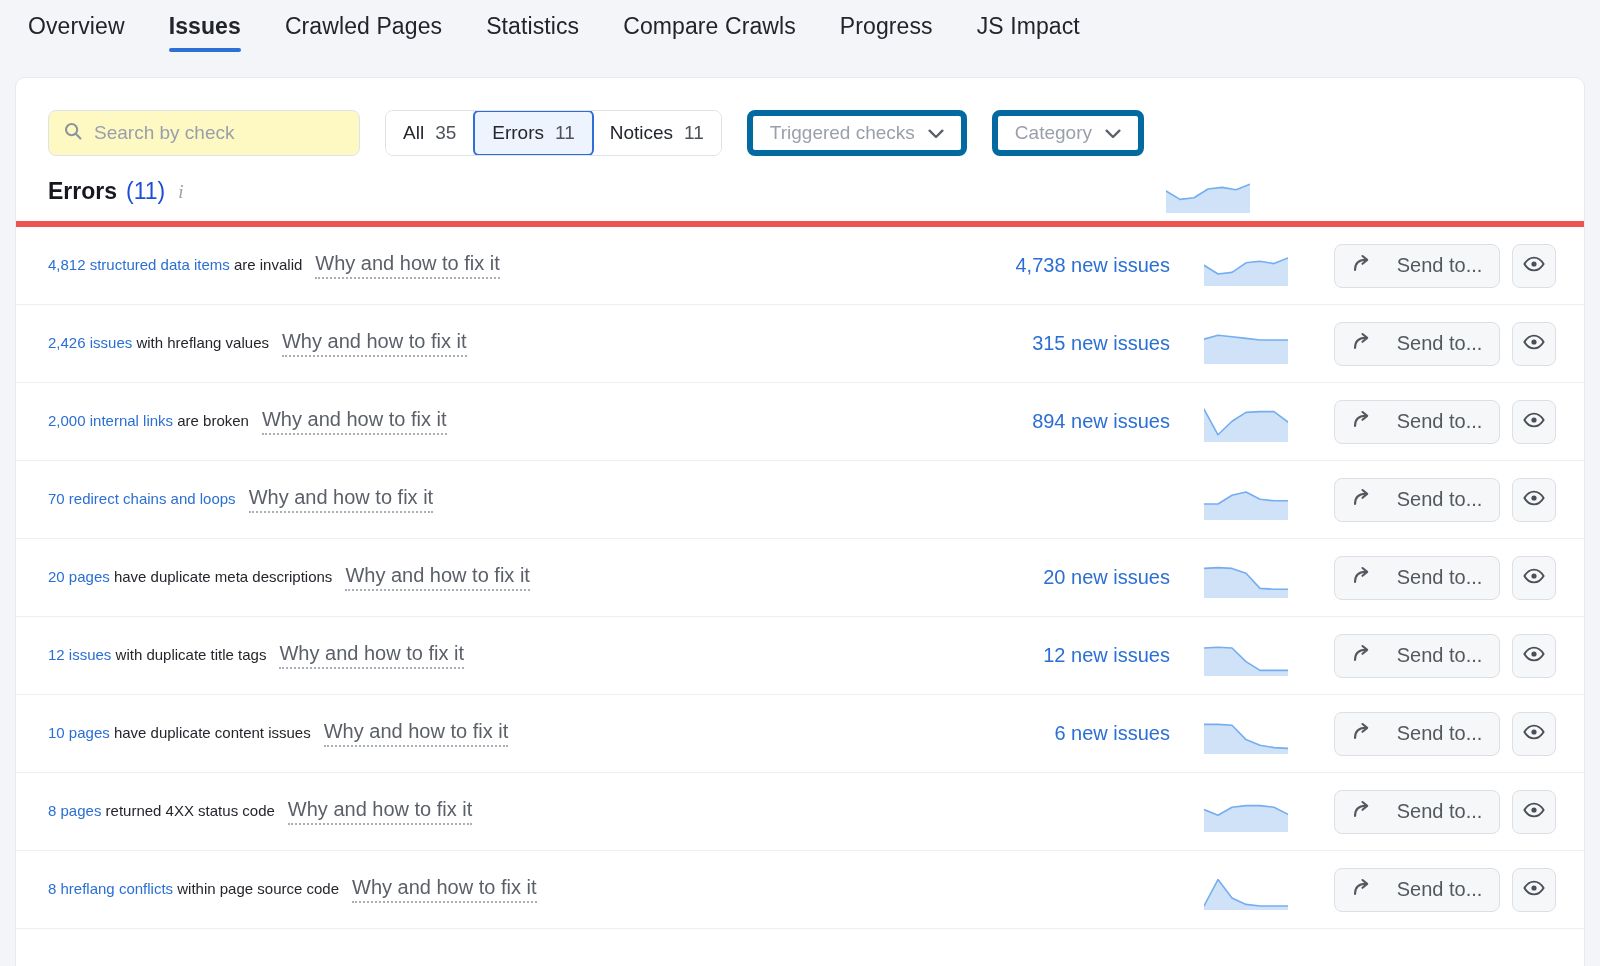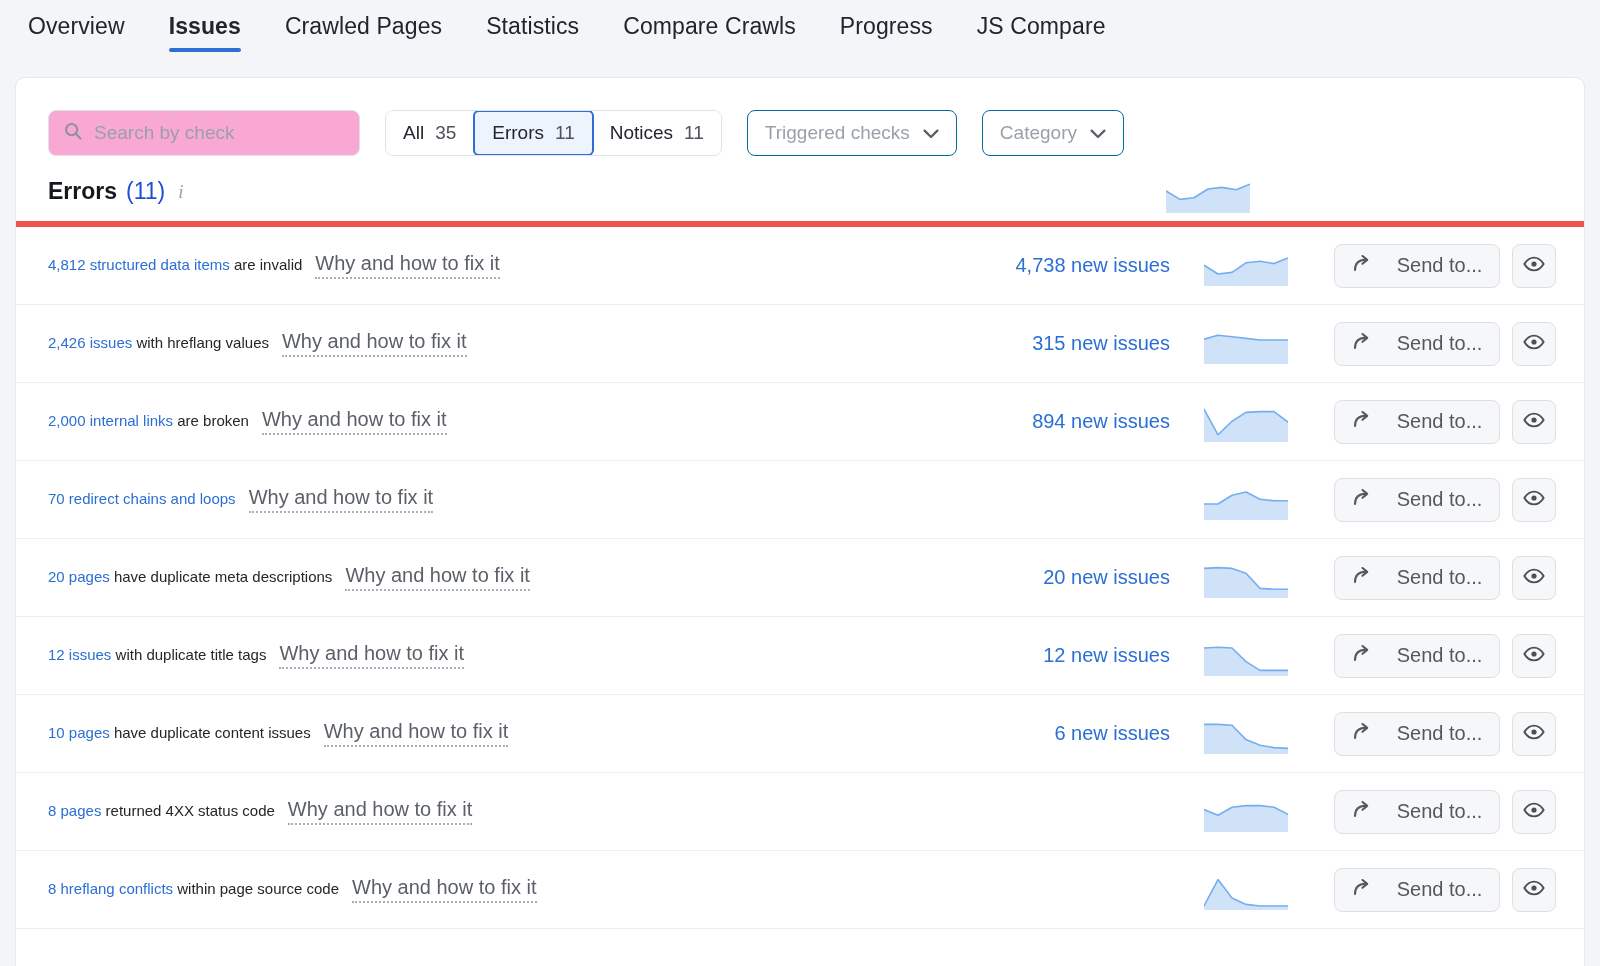--- a/index.html
+++ b/index.html
@@ -62,21 +62,21 @@
     gap: 0;
     height: 86px;
   }
   .search-box {
     width: 312px; height: 46px;
     border: 1px solid #dfe2e9;
     border-radius: 8px;
     display: flex; align-items: center;
     padding: 0 14px;
     gap: 11px;
-    background: #f9a8d4;
+    background: #fef9c3;
   }
   .search-box input {
     border: none; outline: none;
     font-size: 19px;
     font-family: "Liberation Sans", sans-serif;
     color: #23262d;
     width: 100%;
     background: transparent;
   }
   .search-box input::placeholder { color: #9aa0ab; }
@@ -105,21 +105,21 @@
   .seg.selected {
     background: #eef4fe;
     border: 2px solid #2e6fd6;
     border-radius: 6px;
     margin: -1px -1px;
     z-index: 2;
   }
 
   .dropdown {
     height: 46px;
-    border: 1px solid #0369a1;
+    border: 6px solid #0369a1;
     border-radius: 8px;
     display: flex; align-items: center;
     gap: 13px;
     padding: 0 17px;
     margin-left: 25px;
     font-size: 19px;
     color: #9aa0ab;
     cursor: pointer;
     background: #fff;
   }
@@ -234,21 +234,21 @@
     <div class="tab">
       <span>Statistics</span>
     </div>
     <div class="tab">
       <span>Compare Crawls</span>
     </div>
     <div class="tab">
       <span>Progress</span>
     </div>
     <div class="tab">
-      <span>JS Compare</span>
+      <span>JS Impact</span>
     </div>
   </div>
 
 <div class="card">
 
   <div class="filters">
 
     <div class="search-box">
       <span class="icon-search">
         <svg width="20" height="20" viewBox="0 0 20 20" fill="none">

